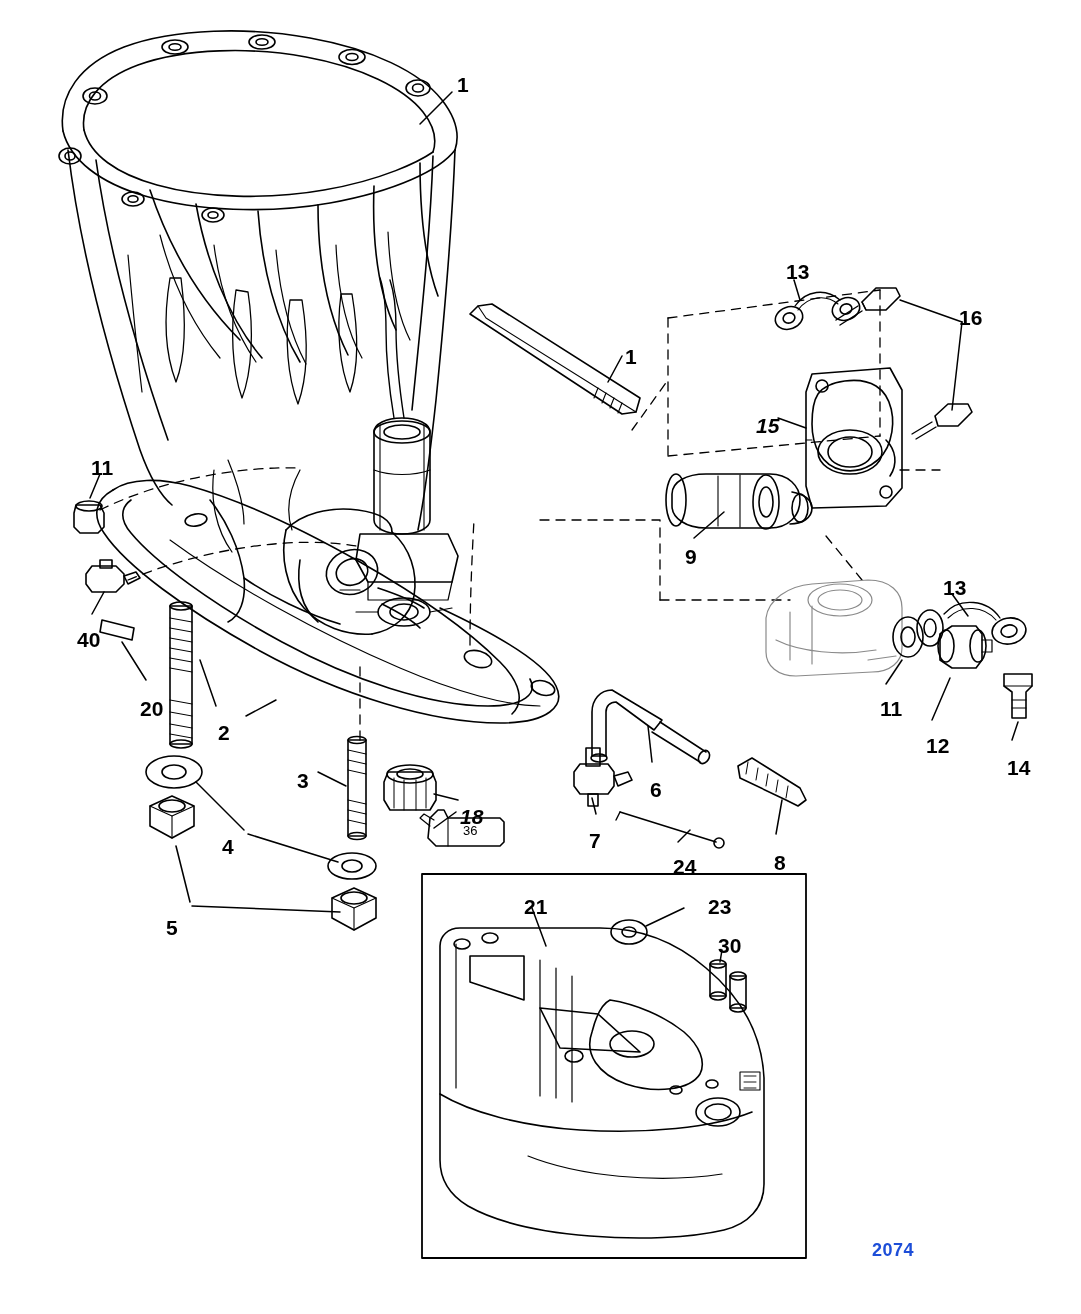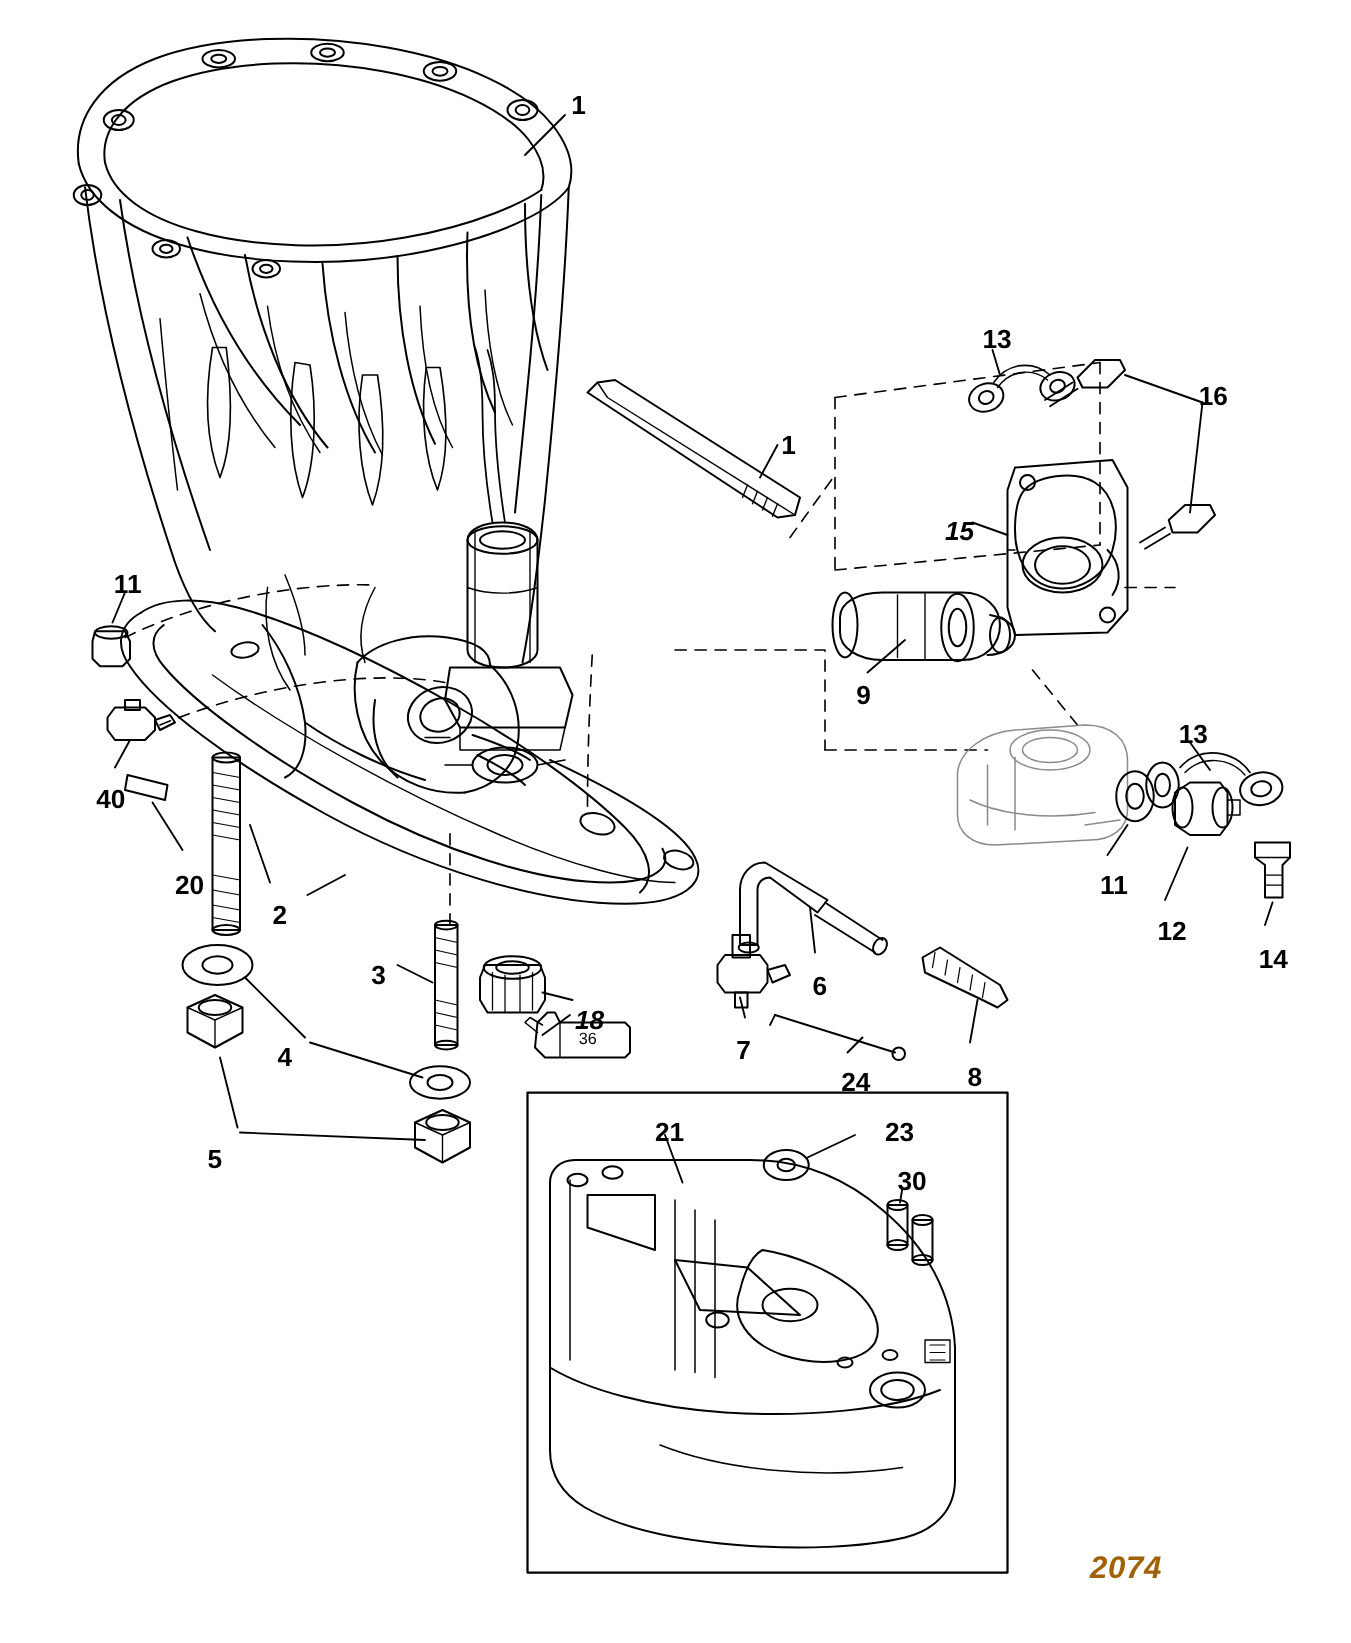--- a/index.html
+++ b/index.html
@@ -31,24 +31,23 @@
     font-size: 21px;
     color: #000000;
     line-height: 1;
     white-space: nowrap;
     user-select: none;
   }
   .sheet-code {
     position: absolute;
     font-family: "Liberation Sans", sans-serif;
     font-weight: bold;
-    font-size: 25px;
-    color: #a16207;
+    font-size: 18px;
+    color: #1d4ed8;
     letter-spacing: 0.5px;
-    font-style: italic;
   }
   .tube-num {
     position: absolute;
     font-family: Liberation Sans, sans-serif;
     font-size: 13px;
     color: #000000;
   }
 </style>
 </head>
 <body>

